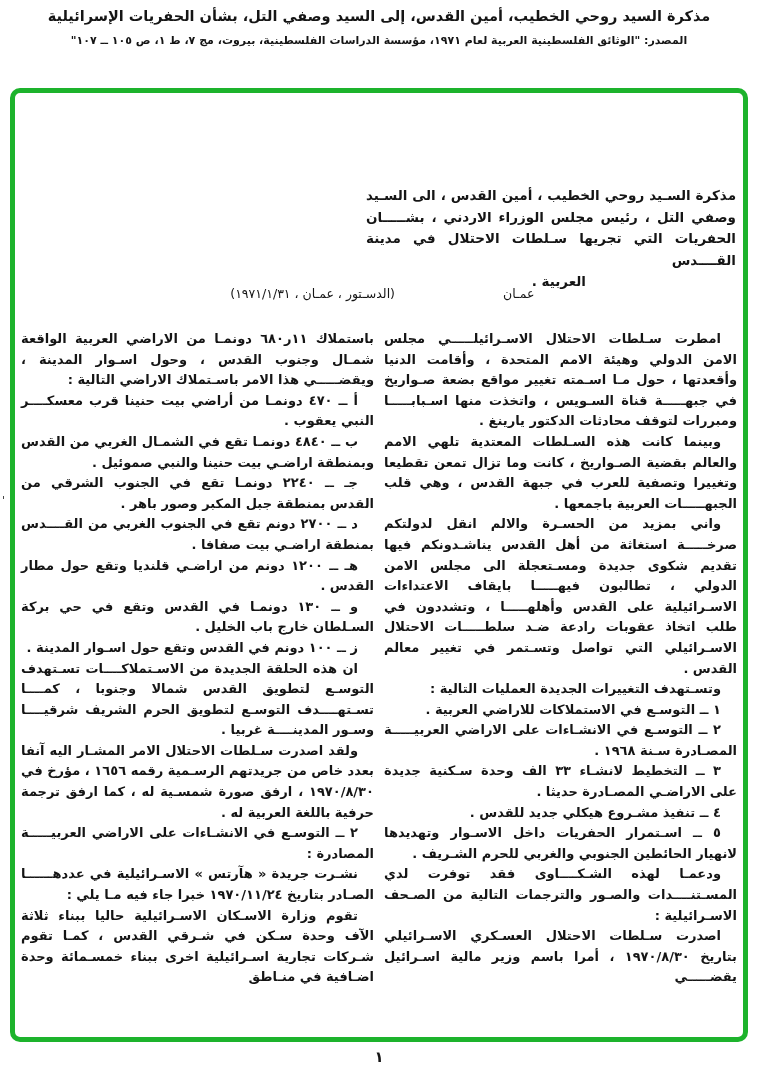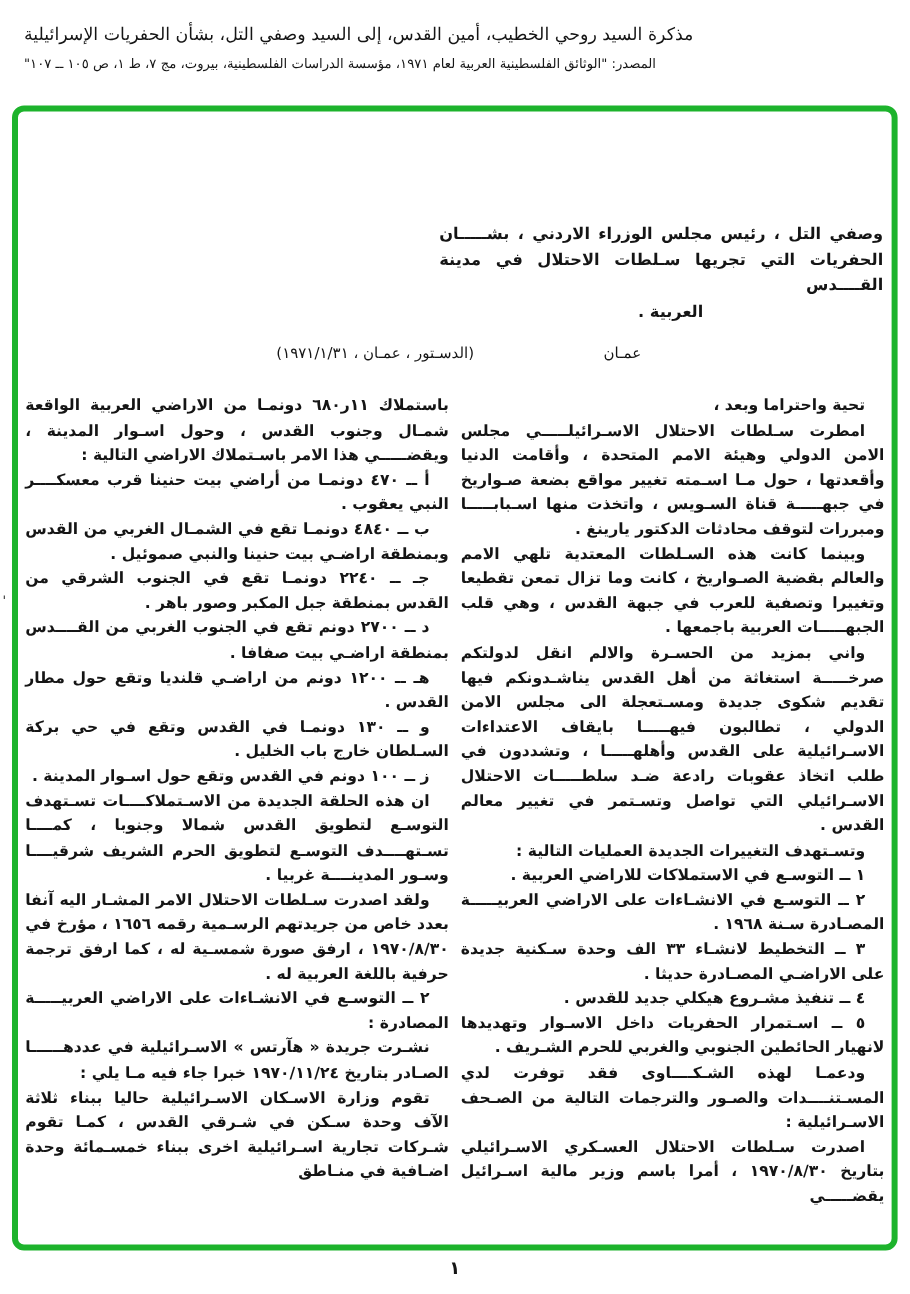--- a/index.html
+++ b/index.html
@@ -1,22 +1,22 @@
 <!DOCTYPE html>
 <html lang="ar"><head>
 <meta charset="utf-8">
 <style>
   html,body{margin:0;padding:0;}
   body{
     width:758px;height:1078px;position:relative;background:#ffffff;
     font-family:"DejaVu Sans",sans-serif;color:#151515;
   }
   .header{
-    position:absolute;top:19px;right:20px;left:20px;
-    direction:rtl;text-align:left;font-weight:normal;
+    position:absolute;top:6px;right:20px;left:20px;
+    direction:rtl;text-align:center;font-weight:bold;
   }
   .header-title{font-size:14.5px;line-height:20px;letter-spacing:0;}
   .header-source{font-size:11px;line-height:15px;margin-top:7px;}
   .frame{
     position:absolute;left:10px;top:88px;width:728px;height:944px;
     border:5px solid #1db32c;border-radius:10px;overflow:hidden;background:#fff;
   }
   .title-block{
     position:absolute;top:92px;right:7px;width:370px;
     direction:rtl;font-weight:bold;font-size:13.5px;line-height:21.5px;
@@ -45,34 +45,34 @@
 <header class="header">
   <div class="header-title">مذكرة السيد روحي الخطيب، أمين القدس، إلى السيد وصفي التل، بشأن الحفريات الإسرائيلية</div>
   <div class="header-source">المصدر: "الوثائق الفلسطينية العربية لعام ١٩٧١، مؤسسة الدراسات الفلسطينية، بيروت، مج ٧، ط ١، ص ١٠٥ ــ ١٠٧"</div>
 </header>
 
 <span class="margin-mark">'</span>
 
 <div class="frame">
 
   <div class="title-block">
+    <div class="tl j">مذكرة السـيد روحي الخطيب ، أمين القدس ، الى السـيد</div>
     <div class="tl j">وصفي التل ، رئيس مجلس الوزراء الاردني ، بشـــــان</div>
     <div class="tl j">الحفريات التي تجريها سـلطات الاحتلال في مدينة القــــدس</div>
     <div class="tl last">العربية .</div>
   </div>
 
   <div class="dateline">
     <span class="city">عمـان</span>
     <span class="citation">(الدسـتور ، عمـان ، ١٩٧١/١/٣١)</span>
   </div>
 
   <div class="columns">
 
     <div class="col">
-      <p>تحية واحتراما وبعد ،</p>
       <p>امطرت سـلطات الاحتلال الاسـرائيلـــــي مجلس الامن الدولي وهيئة الامم المتحدة ، وأقامت الدنيا وأقعدتها ، حول مـا اسـمته تغيير مواقع بضعة صـواريخ في جبهـــــة قناة السـويس ، واتخذت منها اسـبابـــــا ومبررات لتوقف محادثات الدكتور يارينغ .</p>
       <p>وبينما كانت هذه السـلطات المعتدية تلهي الامم والعالم بقضية الصـواريخ ، كانت وما تزال تمعن تقطيعا وتغييرا وتصفية للعرب في جبهة القدس ، وهي قلب الجبهـــــات العربية باجمعها .</p>
       <p>واني بمزيد من الحسـرة والالم انقل لدولتكم صرخـــــة استغاثة من أهل القدس يناشـدونكم فيها تقديم شكوى جديدة ومسـتعجلة الى مجلس الامن الدولي ، تطالبون فيهـــــا بايقاف الاعتداءات الاسـرائيلية على القدس وأهلهـــــا ، وتشددون في طلب اتخاذ عقوبات رادعة ضـد سلطـــــات الاحتلال الاسـرائيلي التي تواصل وتسـتمر في تغيير معالم القدس .</p>
       <p>وتسـتهدف التغييرات الجديدة العمليات التالية :</p>
       <p>١ ــ التوسـع في الاستملاكات للاراضي العربية .</p>
       <p>٢ ــ التوسـع في الانشـاءات على الاراضي العربيـــــة المصـادرة سـنة ١٩٦٨ .</p>
       <p>٣ ــ التخطيط لانشـاء ٣٣ الف وحدة سـكنية جديدة على الاراضـي المصـادرة حديثا .</p>
       <p>٤ ــ تنفيذ مشـروع هيكلي جديد للقدس .</p>
       <p>٥ ــ اسـتمرار الحفريات داخل الاسـوار وتهديدها لانهيار الحائطين الجنوبي والغربي للحرم الشـريف .</p>
       <p>ودعمـا لهذه الشـكــــاوى فقد توفرت لدي المسـتنــــدات والصـور والترجمات التالية من الصـحف الاسـرائيلية :</p>

